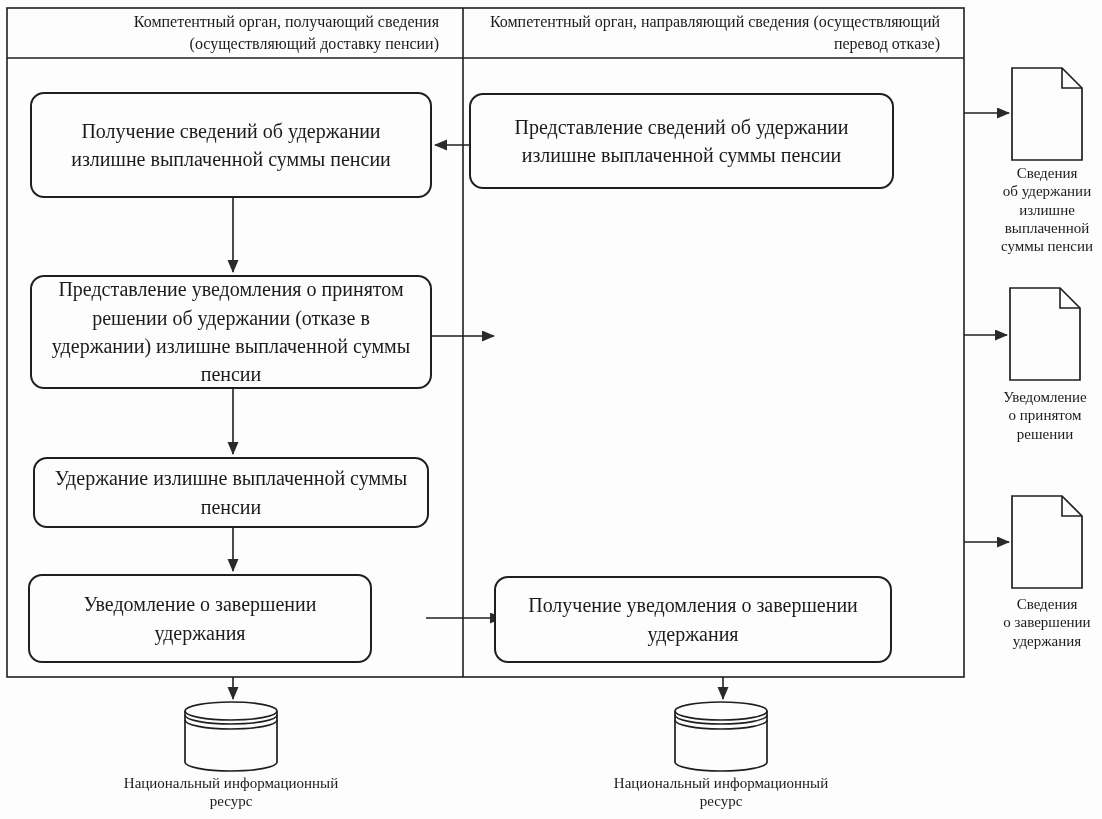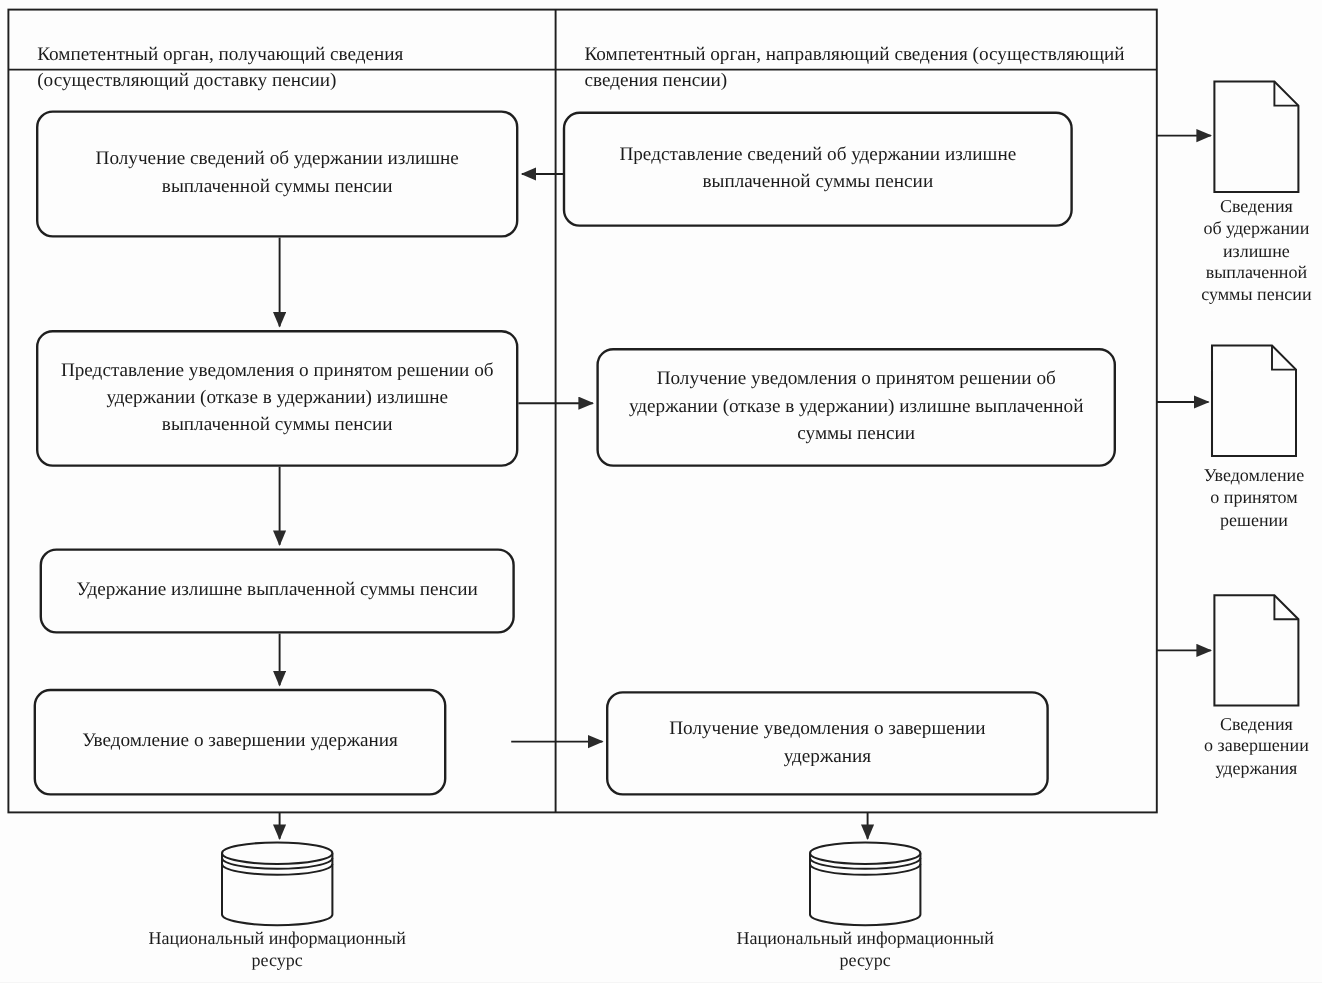--- a/index.html
+++ b/index.html
@@ -5,26 +5,26 @@
   html,body { margin:0; padding:0; background:#e8e8e8; }
   .canvas {
     position:relative; width:1102px; height:819px;
     background:#fdfdfd; color:#1b1b1b;
     font-family:"Liberation Serif", serif;
     overflow:hidden;
   }
   .abs { position:absolute; box-sizing:border-box; }
   .cell {
     display:flex; align-items:center; justify-content:center;
-    text-align:left; font-size:16px; line-height:1.35; padding:0 24px;margin-top:24px;
+    text-align:right; font-size:16px; line-height:1.35; padding:0 24px;
   }
   .pbox {
     border:2px solid #1f1f1f; border-radius:14px; background:#fdfdfd;
     display:flex; align-items:center; justify-content:center;
-    text-align:center; font-size:16px; line-height:1.42; padding:6px 14px;
+    text-align:center; font-size:20px; line-height:1.42; padding:6px 14px;
   }
   .lbl {
     text-align:center; white-space:pre-line;
     font-size:15px; line-height:1.22;
   }
   svg .ln { stroke:#1f1f1f; stroke-width:1.6; fill:none; }
   svg .shape { stroke:#1f1f1f; stroke-width:1.7; fill:#fdfdfd; }
 </style>
 </head>
 <body>
@@ -81,30 +81,29 @@
 
     <g>
       <path class="shape" d="M675,711 V762 A46,9 0 0 0 767,762 V711"></path>
       <ellipse class="shape" cx="721" cy="711" rx="46" ry="9"></ellipse>
       <path class="ln" d="M675,715 A46,9 0 0 0 767,715"></path>
       <path class="ln" d="M675,720 A46,9 0 0 0 767,720"></path>
     </g>
   </svg>
 
   <div class="abs cell" style="left:7px;top:8px;width:456px;height:50px">Компетентный орган, получающий сведения (осуществляющий доставку пенсии)</div>
-  <div class="abs cell" style="left:463px;top:8px;width:501px;height:50px">Компетентный орган, направляющий сведения (осуществляющий сведения пенсии)</div>
+  <div class="abs cell" style="left:463px;top:8px;width:501px;height:50px">Компетентный орган, направляющий сведения (осуществляющий перевод отказе)</div>
 
   <div class="abs pbox" style="left:30px;top:92px;width:402px;height:106px">Получение сведений об удержании излишне выплаченной суммы пенсии</div>
   <div class="abs pbox" style="left:30px;top:275px;width:402px;height:114px">Представление уведомления о принятом решении об удержании (отказе в удержании) излишне выплаченной суммы пенсии</div>
   <div class="abs pbox" style="left:33px;top:457px;width:396px;height:71px">Удержание излишне выплаченной суммы пенсии</div>
   <div class="abs pbox" style="left:28px;top:574px;width:344px;height:89px">Уведомление о завершении удержания</div>
 
   <div class="abs pbox" style="left:469px;top:93px;width:425px;height:96px">Представление сведений об удержании излишне выплаченной суммы пенсии</div>
-  <div class="abs pbox" style="left:497px;top:290px;width:433px;height:99px">Получение уведомления о принятом решении об удержании (отказе в удержании) излишне выплаченной суммы пенсии</div>
-  <div class="abs pbox" style="left:505px;top:576px;width:369px;height:87px">Получение уведомления о завершении удержания</div>
+  <div class="abs pbox" style="left:494px;top:576px;width:398px;height:87px">Получение уведомления о завершении удержания</div>
 
   <div class="abs lbl" style="left:967px;top:164px;width:160px">Сведения
 об удержании
 излишне
 выплаченной
 суммы пенсии</div>
   <div class="abs lbl" style="left:965px;top:388px;width:160px">Уведомление
 о принятом
 решении</div>
   <div class="abs lbl" style="left:967px;top:595px;width:160px">Сведения

